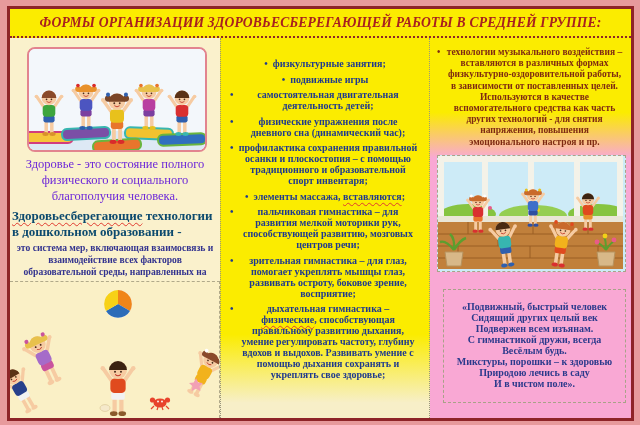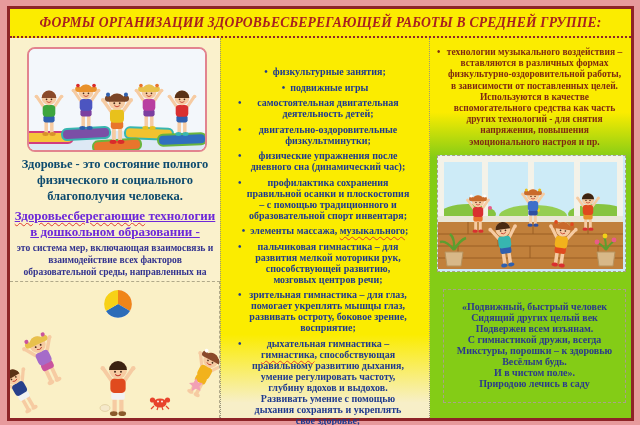--- a/index.html
+++ b/index.html
@@ -8,39 +8,39 @@
   .frame{position:absolute;left:7px;top:6px;right:6px;bottom:4px;border:3px solid #8E2428;background:#FAF1CC;}
   .title-bar{position:absolute;left:0;right:0;top:0;height:27px;background:#FBEC00;
     border-bottom:2px dotted #8E2428;display:flex;align-items:center;justify-content:center;}
   .title-bar h1{margin:0;font-size:13.6px;font-weight:bold;font-style:italic;color:#A8201F;letter-spacing:.2px;white-space:nowrap;}
   .content{position:absolute;left:0;right:0;top:29px;bottom:0;display:flex;}
   
   .col-left{position:relative;width:210px;background:#FAF1CC;}
   .img1{position:absolute;left:17px;top:9px;width:176px;height:101px;background:#F3F7FB;
     border:2px solid #E2848F;border-radius:8px;overflow:hidden;}
   .def-text{position:absolute;left:4px;right:4px;top:118px;text-align:center;
-    font-size:12.5px;font-weight:bold;color:#0c4a6e;line-height:16px;}
-  .green-head{position:absolute;left:2px;right:2px;top:170px;text-align:center;
-    font-size:13px;font-weight:bold;color:#6d28d9;line-height:16px;text-decoration:underline;}
+    font-size:12.5px;font-weight:normal;color:#6d28d9;line-height:16px;}
+  .green-head{position:absolute;left:2px;right:2px;top:170px;
+    font-size:13px;font-weight:bold;color:#0c4a6e;line-height:16px;}
   .blue-sub{position:absolute;left:2px;right:2px;top:204px;text-align:center;
     font-size:9.6px;font-weight:bold;color:#33338F;line-height:12px;}
   .img2{position:absolute;left:0;right:0;bottom:0;height:136px;background:#FAF0C6;
     border-top:1px dashed #B0A98A;border-right:1px dashed #B0A98A;}
   
   .col-mid{width:210px;box-sizing:border-box;border-left:1px dotted #99957D;border-right:1px dotted #99957D;
     background:linear-gradient(#FBEC00 0%,#FBEC00 78%,#F7EFC8 96%);padding:20px 7px 0 7px;}
-  .col-mid ul{list-style:none;margin:8px;padding:0;}
+  .col-mid ul{list-style:none;margin:0;padding:0;}
   .col-mid li{position:relative;text-align:center;font-size:10px;font-weight:bold;color:#1F3A8F;
     line-height:11px;margin:0 0 4.5px 0;padding:0 2px;}
   .col-mid li.lb{padding-left:10px;padding-right:4px;}
   .col-mid li.lb::before{content:"•";position:absolute;left:2px;top:0;}
   .col-mid li.ib::before{content:"•\2002";}
   .wavy{text-decoration:underline wavy #E03B30 1px;text-underline-offset:2px;}
   
-  .col-right{position:relative;flex:1;background:#84cc16;}
+  .col-right{position:relative;flex:1;background:#f9a8d4;}
   .music-block{position:relative;box-sizing:border-box;height:120px;
     background:linear-gradient(#FBEC00 0%,#FBEC00 62%,rgba(251,236,0,0) 100%);
     padding:9px 8px 0 16px;text-align:center;font-size:9.5px;font-weight:bold;color:#7E2A12;line-height:11.2px;}
   .music-block::before{content:"•";position:absolute;left:7px;top:9px;color:#7E2A12;}
   .img3{position:absolute;left:7px;top:117px;width:187px;height:115px;background:#CDEBF7;
     border:1px dashed #A9A288;}
   .poem-box{position:absolute;left:13px;right:5px;top:251px;bottom:15px;border:1px dashed #A9A288;
     display:flex;flex-direction:column;justify-content:center;text-align:center;
     font-size:10px;font-weight:bold;color:#2B3A8C;line-height:10.9px;}
   .poem-box div{padding:0;}
@@ -156,27 +156,26 @@
             <ellipse cx="95" cy="126" rx="5" ry="3.4" fill="#F5E9CB" stroke="#E4D3A6"></ellipse>
           </svg>
         </div>
       </div>
 
       <div class="col-mid">
         <ul>
           <li class="ib"><span>физкультурные занятия;</span><span class="wavy"></span><span></span></li>
           <li class="ib"><span>подвижные игры</span><span class="wavy"></span><span></span></li>
           <li class="lb"><span>самостоятельная двигательная деятельность детей;</span><span class="wavy"></span><span></span></li>
-          <li class="lb"><span>двигательно-оздоровительные физкультминутки;</span><span class="wavy"></span><span></span></li>
           <li class="lb"><span>физические упражнения после дневного сна (динамический час);</span><span class="wavy"></span><span></span></li>
           <li class="lb"><span>профилактика сохранения правильной осанки и плоскостопия – с помощью традиционного и образовательной спорт инвентаря;</span><span class="wavy"></span><span></span></li>
-          <li class="ib"><span>элементы массажа, </span><span class="wavy">музыкального</span><span>;</span></li>
+          <li class="ib"><span>элементы массажа, </span><span class="wavy">вставляются</span><span>;</span></li>
           <li class="lb"><span>пальчиковая гимнастика – для развития мелкой моторики рук, способствующей развитию, мозговых центров речи;</span><span class="wavy"></span><span></span></li>
           <li class="lb"><span>зрительная гимнастика – для глаз, помогает укреплять мышцы глаз, развивать остроту, боковое зрение, восприятие;</span><span class="wavy"></span><span></span></li>
-          <li class="lb"><span>дыхательная гимнастика – </span><span class="wavy">гимнастика</span><span>, способствующая правильному развитию дыхания, умение регулировать частоту, глубину вдохов и выдохов. Развивать умение с помощью дыхания сохранять и укреплять свое здоровье;</span></li>
+          <li class="lb"><span>дыхательная гимнастика – </span><span class="wavy">физические</span><span>, способствующая правильному развитию дыхания, умение регулировать частоту, глубину вдохов и выдохов. Развивать умение с помощью дыхания сохранять и укреплять свое здоровье;</span></li>
 
         </ul>
       </div>
 
       <div class="col-right">
         <div class="music-block">технологии музыкального воздействия – вставляются в различных формах физкультурно-оздоровительной работы, в зависимости от поставленных целей. Используются в качестве вспомогательного средства как часть других технологий -  для снятия напряжения, повышения эмоционального настроя и пр.</div>
 
         <div class="img3">
           <svg width="185" height="113" viewBox="0 0 185 113">
             <rect x="0" y="0" width="185" height="62" fill="#CDEBF7"></rect>
@@ -226,22 +225,22 @@
                 <circle cx="8" cy="-12" r="2.4" fill="#E85B8A"></circle>
             </g>
           </svg>
         </div>
 
         <div class="poem-box">
           <div>«Подвижный, быстрый человек</div>
           <div>Сидящий других целый век</div>
           <div>Подвержен всем изъянам.</div>
           <div>С гимнастикой дружи, всегда</div>
+          <div>Весёлым будь.</div>
           <div>Микстуры, порошки – к здоровью</div>
-          <div>Весёлым будь.</div>
+          <div>Природою лечись в саду</div>
           <div>И в чистом поле».</div>
-          <div>Природою лечись в саду</div>
         </div>
       </div>
 
     </div>
   </div>
 </div>
 
 </body></html>

